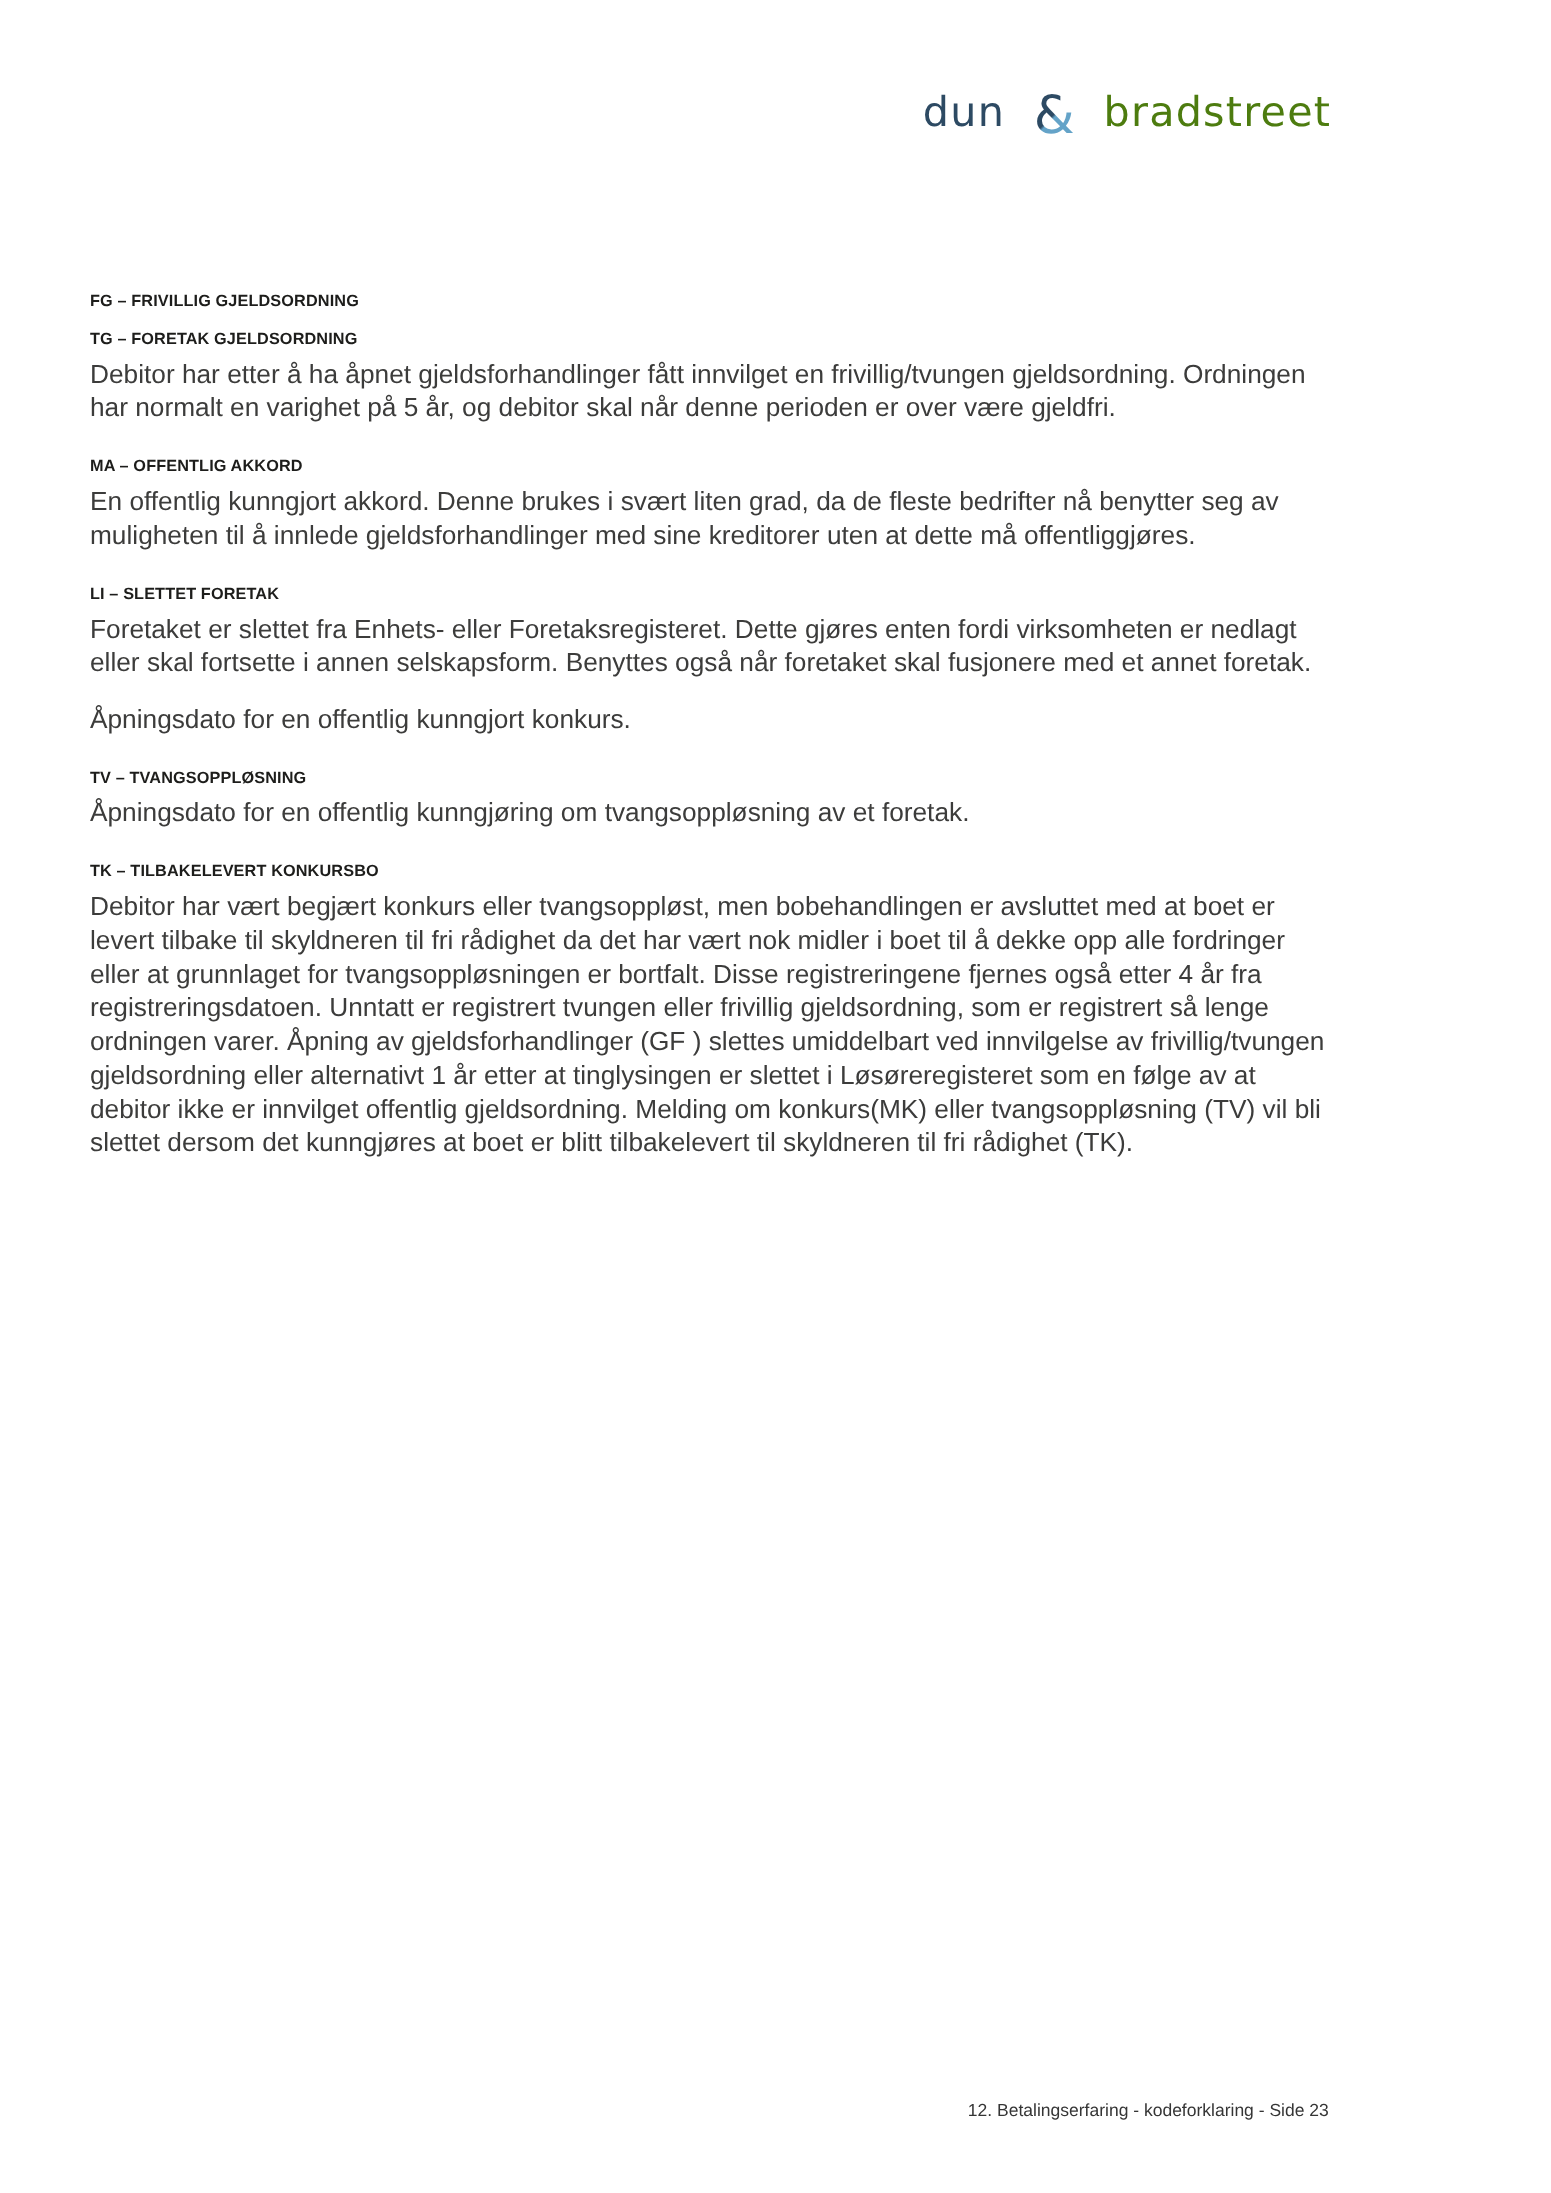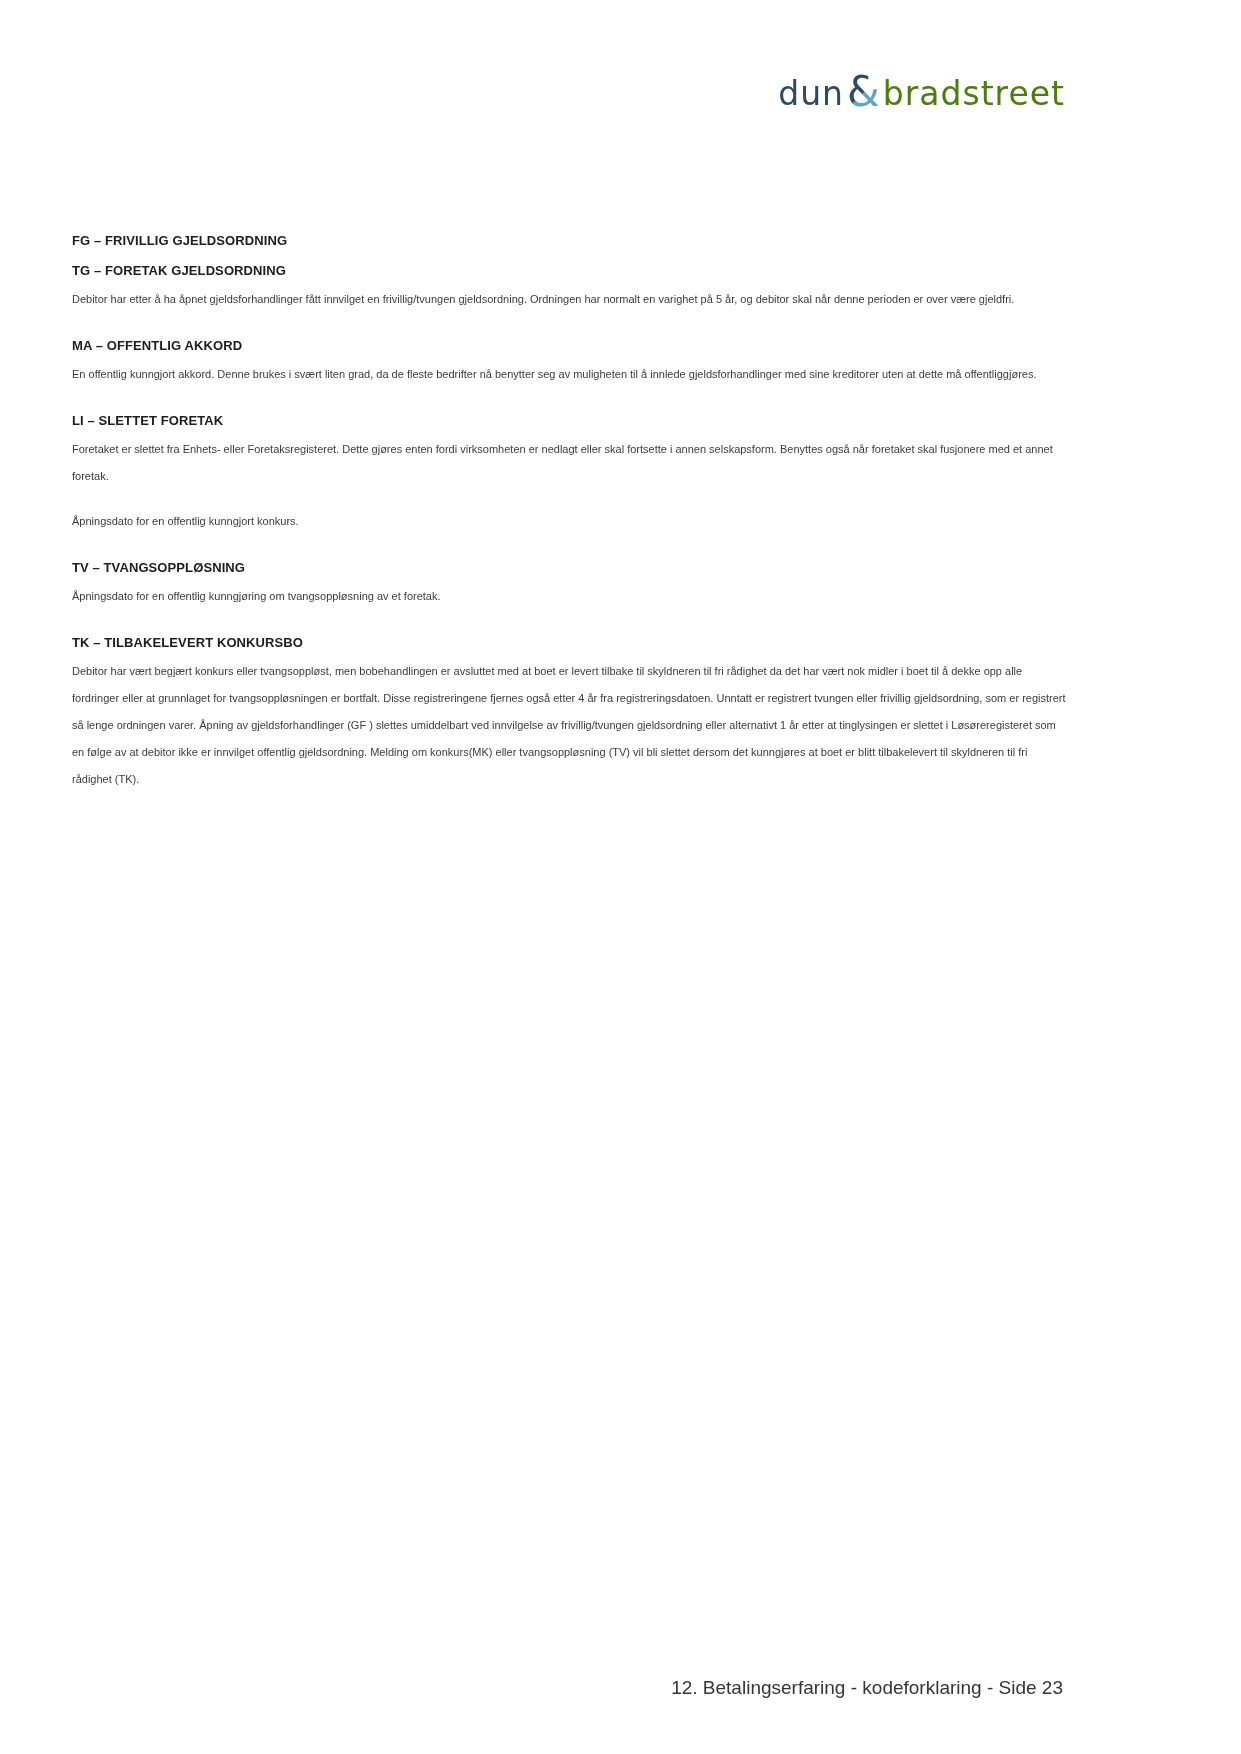--- a/index.html
+++ b/index.html
@@ -15,27 +15,28 @@
     background: #ffffff;
     overflow: hidden;
   }
 
   
   .logo {
     position: absolute;
     top: 68px;
     right: 176px;
     display: flex;
-    align-items: flex-end;
+    align-items: center;
     font-family: "DejaVu Sans", sans-serif;
     font-size: 33px;
     font-weight: 400;
     letter-spacing: 1px;
     line-height: 1;
     user-select: none;
+    gap: 20px;
   }
   .logo .dun { color: #2d4a63; }
   .logo .brad { color: #4d7c0f; }
   .logo .amp {
     font-size: 42px;
     margin: 0 2px 0 3px;
     position: relative;
     top: 3px;
     background: linear-gradient(135deg, #2d4a63 48%, #64a3c8 52%);
     -webkit-background-clip: text;
@@ -53,31 +54,31 @@
   }
   .section { margin-bottom: 18px; }
   .section h3 {
     font-size: 13px;
     font-weight: 700;
     line-height: 30px;
     color: #1d1d1b;
     letter-spacing: 0.1px;
   }
   .section p {
-    font-size: 11px;
+    font-size: 21px;
     line-height: 27px;
     color: #3c3c3b;
   }
 
   
   .footer {
     position: absolute;
     top: 1676px;
     right: 178px;
-    font-size: 19px;
+    font-size: 14px;
     line-height: 24px;
     color: #353535;
     text-align: right;
   }
 </style>
 </head>
 <body>
 
 <div class="page">
 

